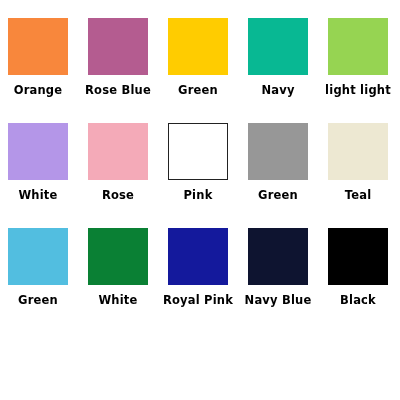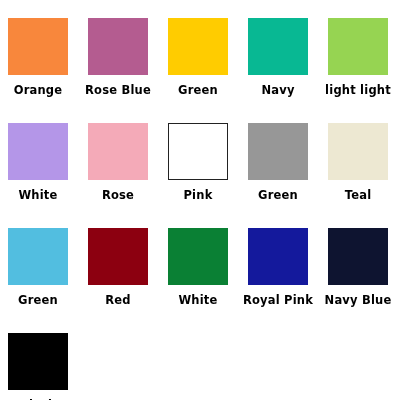--- a/index.html
+++ b/index.html
@@ -104,24 +104,20 @@
       </div>
       <div class="swatch-cell">
         <div class="swatch-chip" style="background-color: rgb(237, 232, 210);"></div>
         <div class="swatch-label">Teal</div>
       </div>
       <div class="swatch-cell">
         <div class="swatch-chip" style="background-color: rgb(82, 190, 224);"></div>
         <div class="swatch-label">Green</div>
       </div>
       <div class="swatch-cell">
-        <div class="swatch-chip" style="background-color: rgb(140, 0, 16);"></div>
-        <div class="swatch-label">Red</div>
-      </div>
-      <div class="swatch-cell">
         <div class="swatch-chip" style="background-color: rgb(10, 128, 52);"></div>
         <div class="swatch-label">White</div>
       </div>
       <div class="swatch-cell">
         <div class="swatch-chip" style="background-color: rgb(20, 25, 156);"></div>
         <div class="swatch-label">Royal Pink</div>
       </div>
       <div class="swatch-cell">
         <div class="swatch-chip" style="background-color: rgb(14, 20, 48);"></div>
         <div class="swatch-label">Navy Blue</div>

